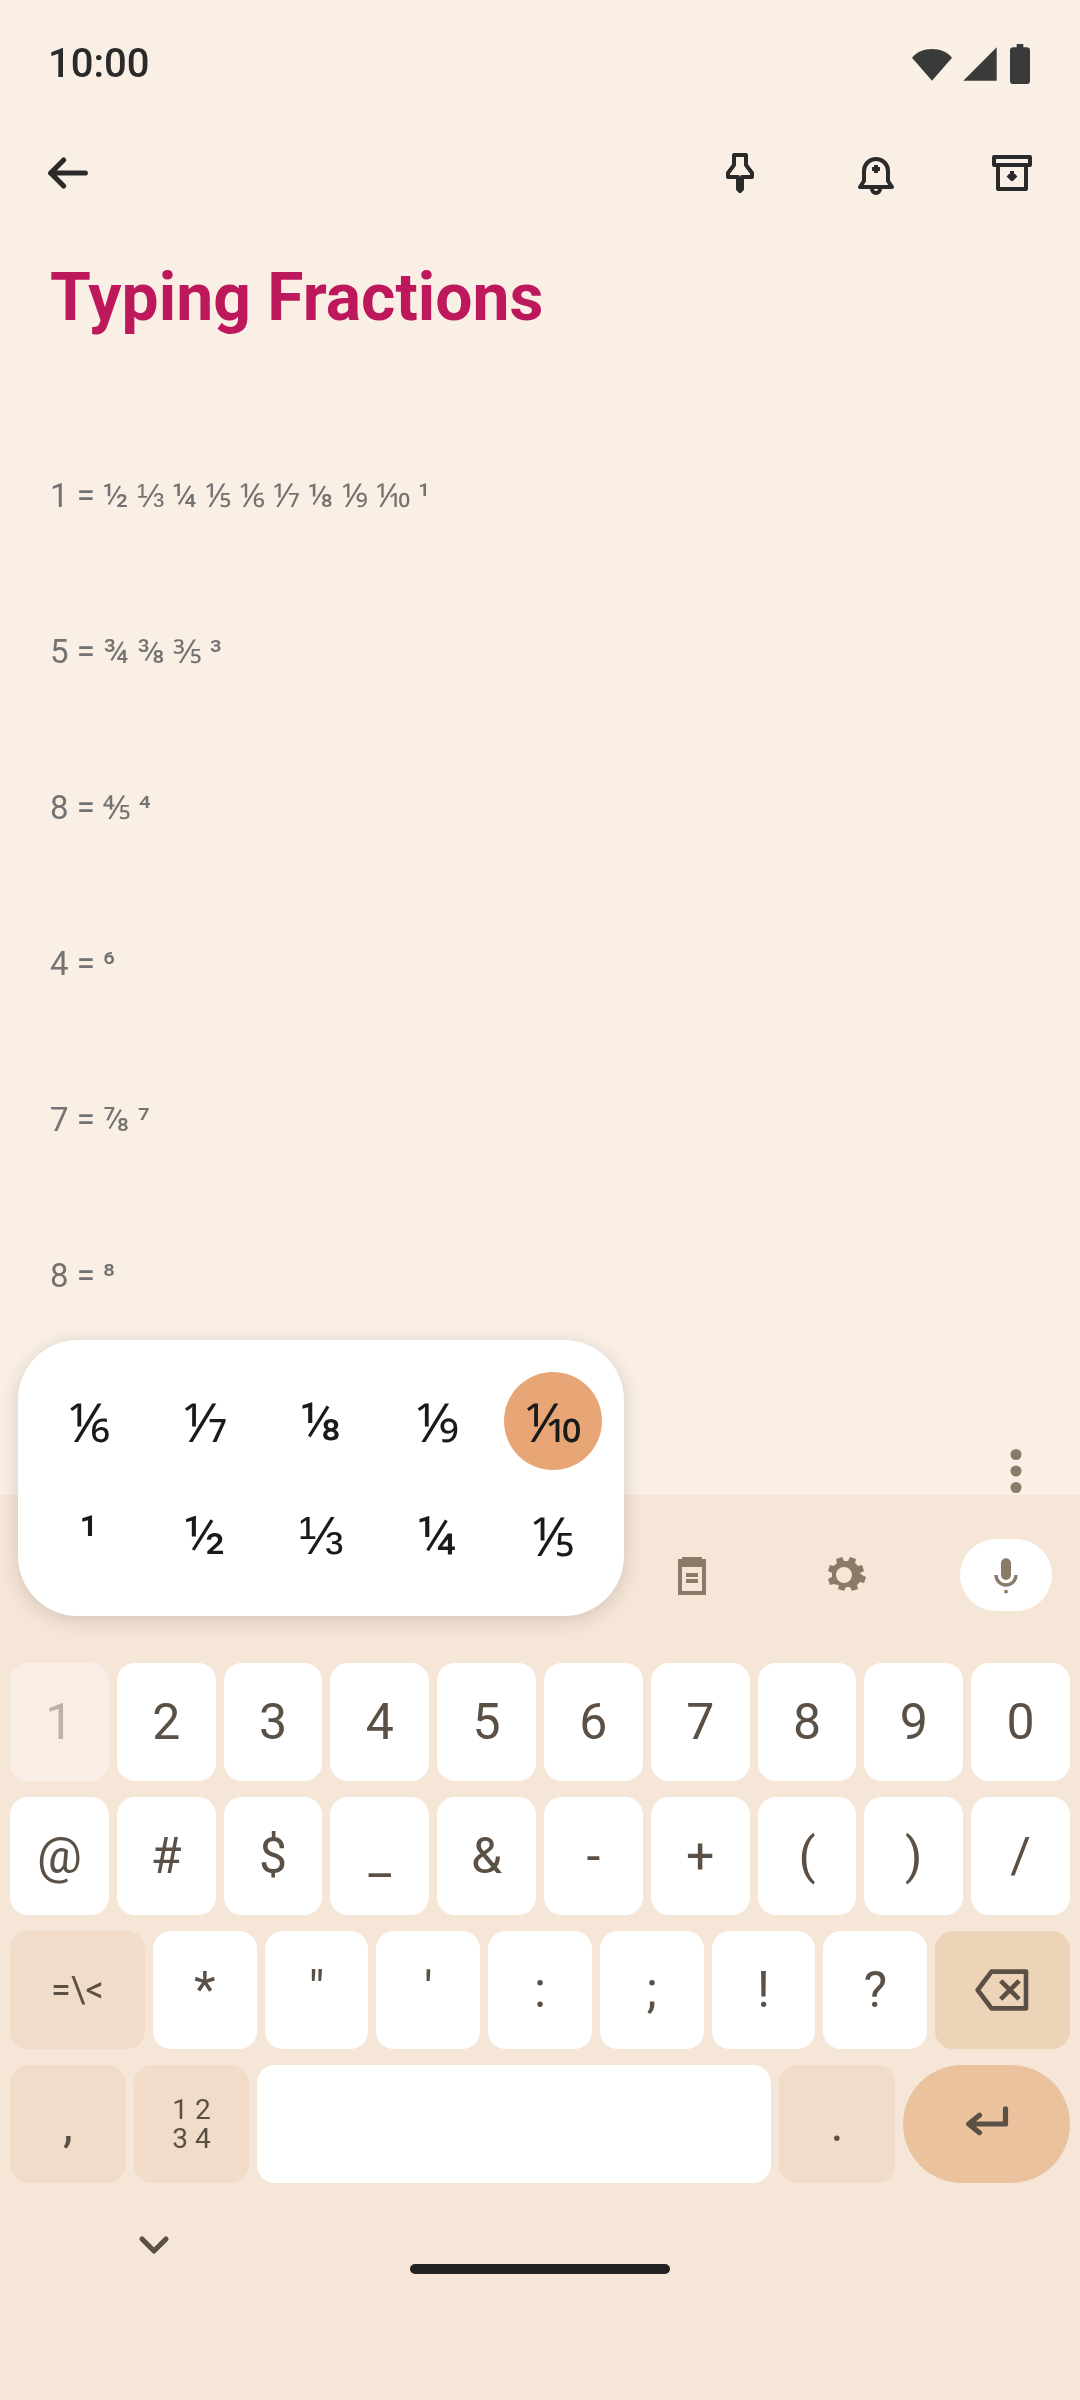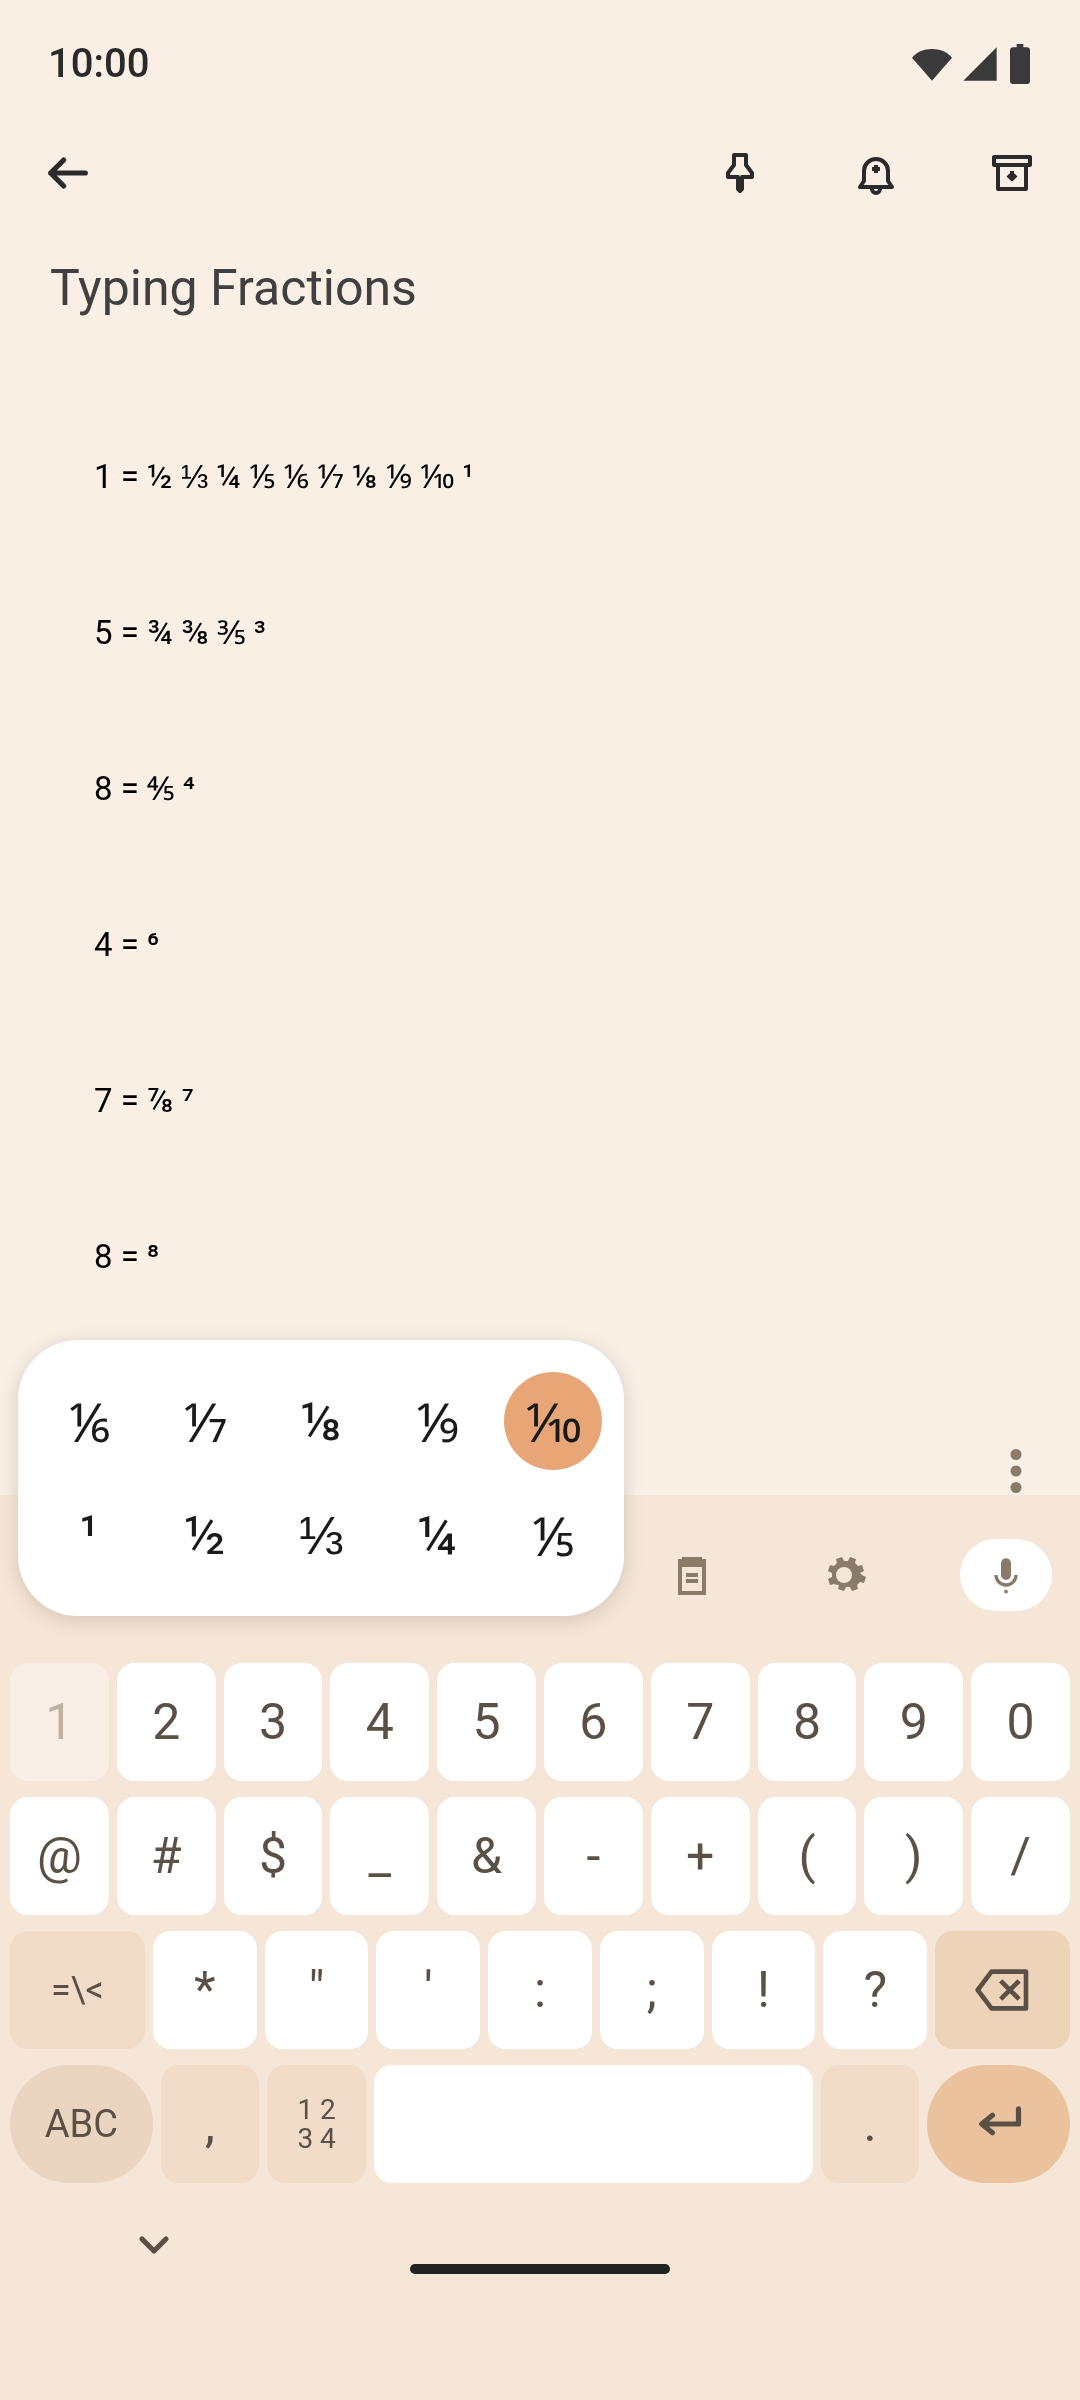--- a/index.html
+++ b/index.html
@@ -6,22 +6,22 @@
 html, body { width: 1080px; height: 2400px; background: #f9efe5; overflow: hidden; }
 
 .status-bar { display: flex; justify-content: space-between; align-items: center; padding: 40px 48px 10px 48px; font-size: 40px; font-weight: 500; color: #2a2a2a; }
 .status-right { display: flex; align-items: center; gap: 8px; }
 
 .app-bar { display: flex; align-items: center; padding: 40px 32px 20px 32px; gap: 24px; }
 .back-btn { width: 72px; height: 72px; display: flex; align-items: center; justify-content: center; }
 .app-bar-spacer { flex: 1; }
 .action-btn { width: 72px; height: 72px; display: flex; align-items: center; justify-content: center; margin-left: 40px; }
 
-.note-title { padding: 30px 50px 10px 50px; font-size: 50px; font-weight: 400; color: #404040; }
-.note-body { padding: 20px 50px; font-size: 33px; line-height: 52px; color: #000000; white-space: pre-wrap; margin-left: 44px; }
+.note-title { padding: 30px 50px 10px 50px; font-size: 66px; font-weight: 700; color: #be185d; }
+.note-body { padding: 20px 50px; font-size: 33px; line-height: 52px; color: #737373; white-space: pre-wrap; }
 .cursor { display:inline-block; width:4px; height:42px; background:#333; vertical-align:text-bottom; }
 
 .fraction-popup { position: absolute; left: 18px; top: 1340px; background: #fff; border-radius: 60px; box-shadow: 0 4px 20px rgba(0,0,0,0.15); padding: 32px 22px; display: flex; flex-direction: column; gap: 16px; z-index: 10; }
 .fraction-row { display: flex; gap: 18px; }
 .fraction-cell { width: 98px; height: 98px; display: flex; align-items: center; justify-content: center; font-size: 54px; border-radius: 50px; color: #1a1a1a; }
 .fraction-cell.highlighted { background: #e8a677; }
 
 .keyboard-area { position: absolute; left: 0; right: 0; bottom: 0; background: #f6e6d7; }
 
 .suggestion-row { position: relative; height: 160px; display: flex; align-items: center; justify-content: flex-end; padding-right: 28px; gap: 80px; }
@@ -178,21 +178,20 @@
       <div class="key">;</div>
       <div class="key">!</div>
       <div class="key">?</div>
       <div class="key action wide2" style="flex:1.3;">
         <svg width="56" height="46" viewBox="0 0 24 20">
             <path fill="none" stroke="#5b5045" stroke-width="2" stroke-linejoin="round" d="M7 2h15v16H7L1 10zM11 6l8 8M19 6l-8 8"></path>
           </svg>
       </div>
     </div>
     <div class="key-row">
-      <div class="key abc" style="flex:1.3; font-size:38px;">ABC</div>
       <div class="key special" style="flex:0.9;">,</div>
       <div class="key special num12" style="flex:0.9;">1 2
 3 4</div>
       <div class="key space"></div>
       <div class="key special" style="flex:0.9;">.</div>
       <div class="key enter" style="flex:1.3;">
         <svg width="52" height="40" viewBox="0 0 24 18">
             <path fill="none" stroke="#5b5045" stroke-width="2.4" stroke-linecap="round" stroke-linejoin="round" d="M21 2v7H5M9 5l-5 4 5 4"></path>
           </svg>
       </div>

